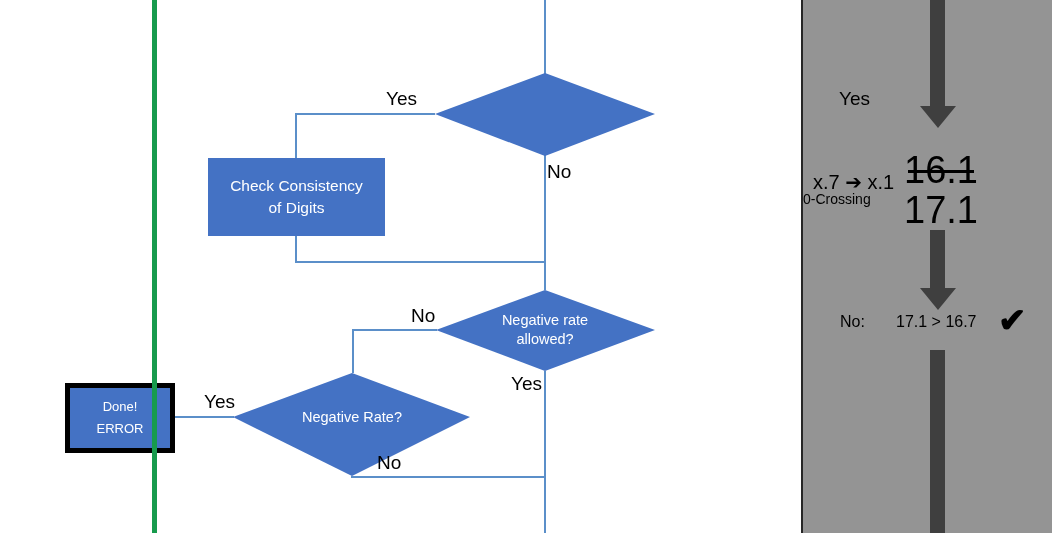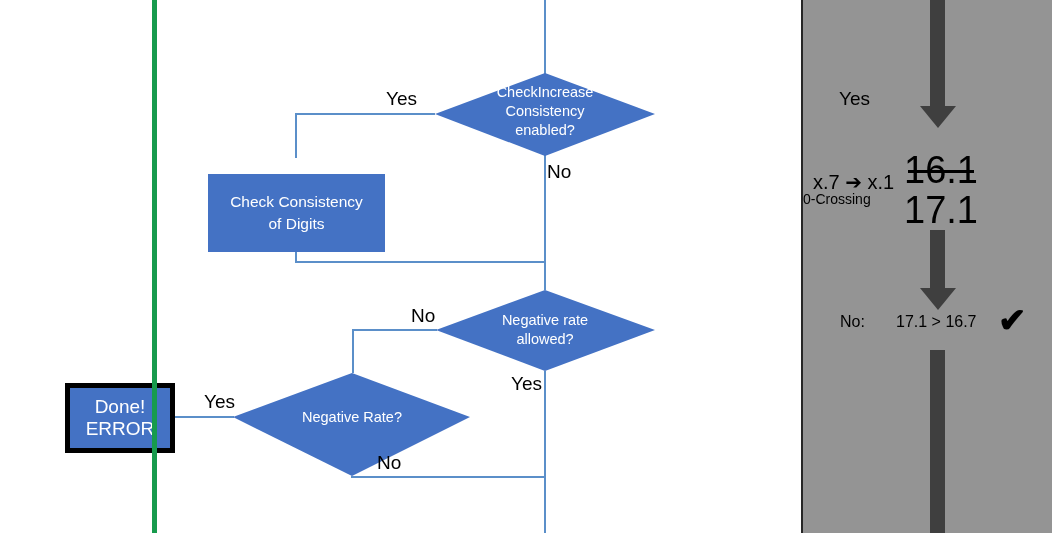--- a/index.html
+++ b/index.html
@@ -44,21 +44,21 @@
     color:#fff;font-size:15.5px;line-height:22px;text-align:center;white-space:pre-line;
   }
   #done-box{
     position:absolute;
     left:65px;top:383px;width:110px;height:70px;
     background:#4472C4;
     border:5px solid #000000;
     box-sizing:border-box;
     display:flex;align-items:center;justify-content:center;
   }
-  #done-box .txt{color:#fff;font-size:19px;line-height:22px;text-align:center;white-space:pre-line;}
+  #done-box .txt{color:#fff;font-size:13px;line-height:22px;text-align:center;white-space:pre-line;}
 
   
   #green-rule{
     position:absolute;left:152px;top:0;width:5px;height:533px;
     background:#179B4D;
   }
 
   
   #gray-panel{
     position:absolute;left:801px;top:0;width:251px;height:533px;
@@ -119,30 +119,27 @@
 
     <line x1="175" y1="417" x2="234" y2="417" stroke="#5B8FC9" stroke-width="2"></line>
 
     <polygon points="545,73 655,114 545,156 435,114" fill="#4472C4"></polygon>
 
     <polygon points="545,290 655,330 545,371 436,330" fill="#4472C4"></polygon>
 
     <polygon points="352,373 470,417 352,476 233,417" fill="#4472C4"></polygon>
   </svg>
 
-  <div class="node-label" style="left:460px;top:83px;width:170px;">CheckIncrease
-Consistency
-enabled?</div>
 
   <div class="node-label" style="left:277px;top:408px;width:150px;">Negative Rate?</div>
 
   <div class="node-label" style="left:470px;top:311px;width:150px;">Negative rate
 allowed?</div>
 
-  <div class="proc-box" style="left:208px;top:158px;width:177px;height:78px;margin-top:16px;">
+  <div class="proc-box" style="left:208px;top:158px;width:177px;height:78px;">
     <span class="txt">Check Consistency
 of Digits</span>
   </div>
 
   <div id="done-box">
     <span class="txt">Done!
 ERROR</span>
   </div>
 
   <div class="edge-label" style="left:386px;top:88px;">Yes</div>

